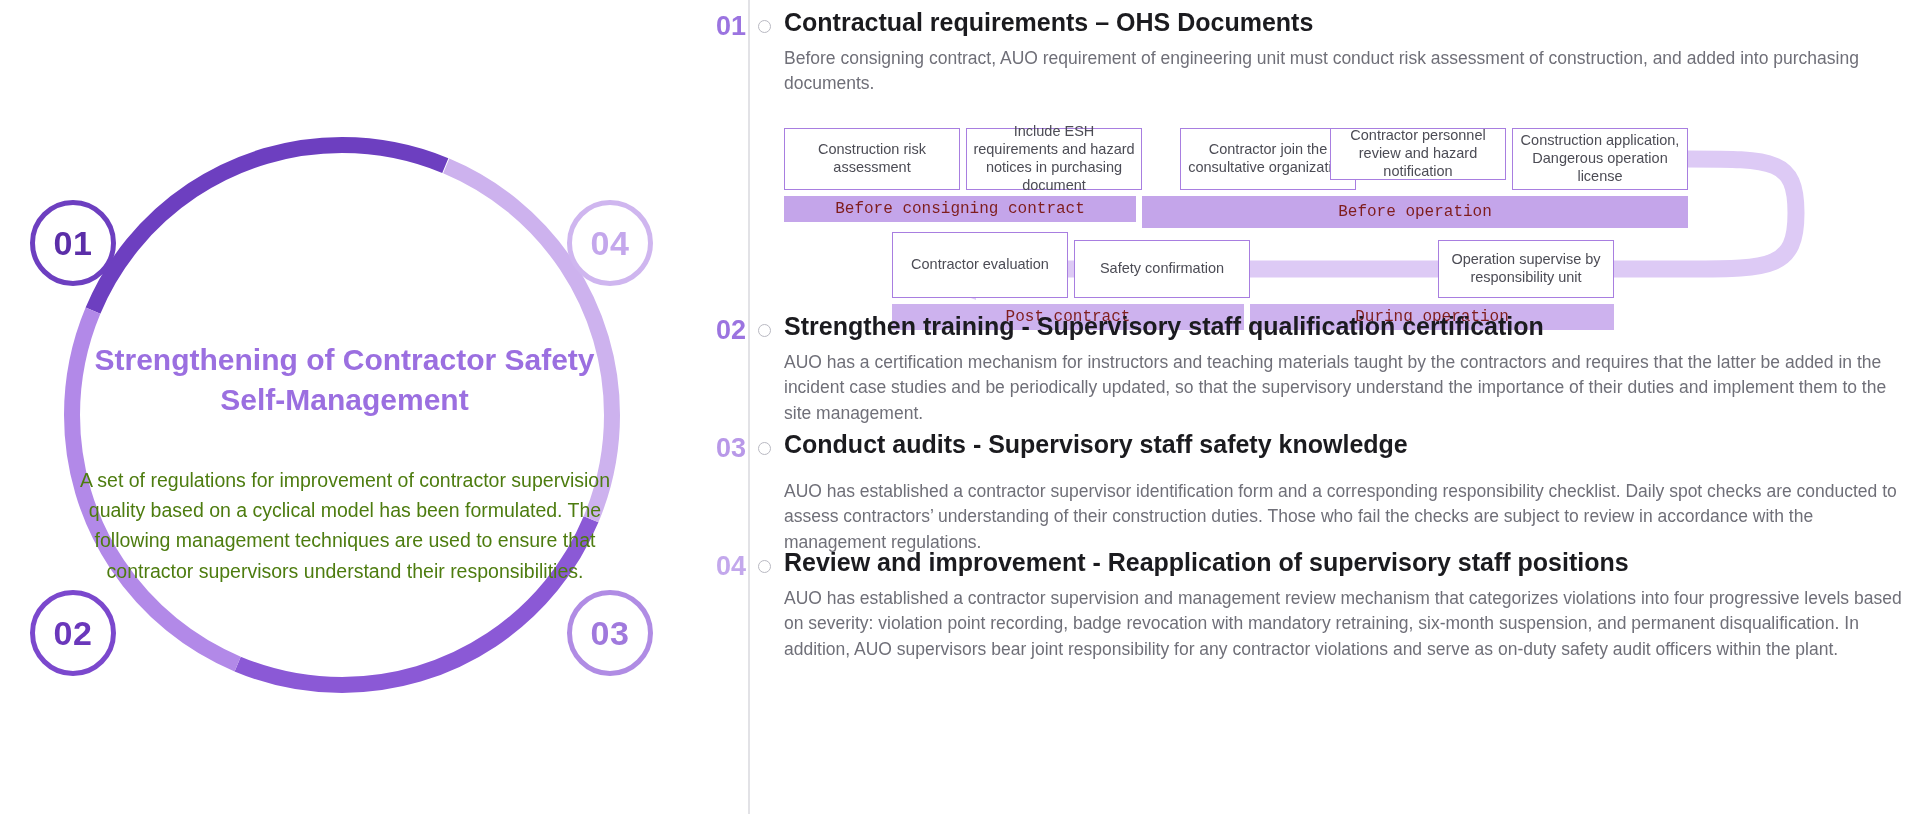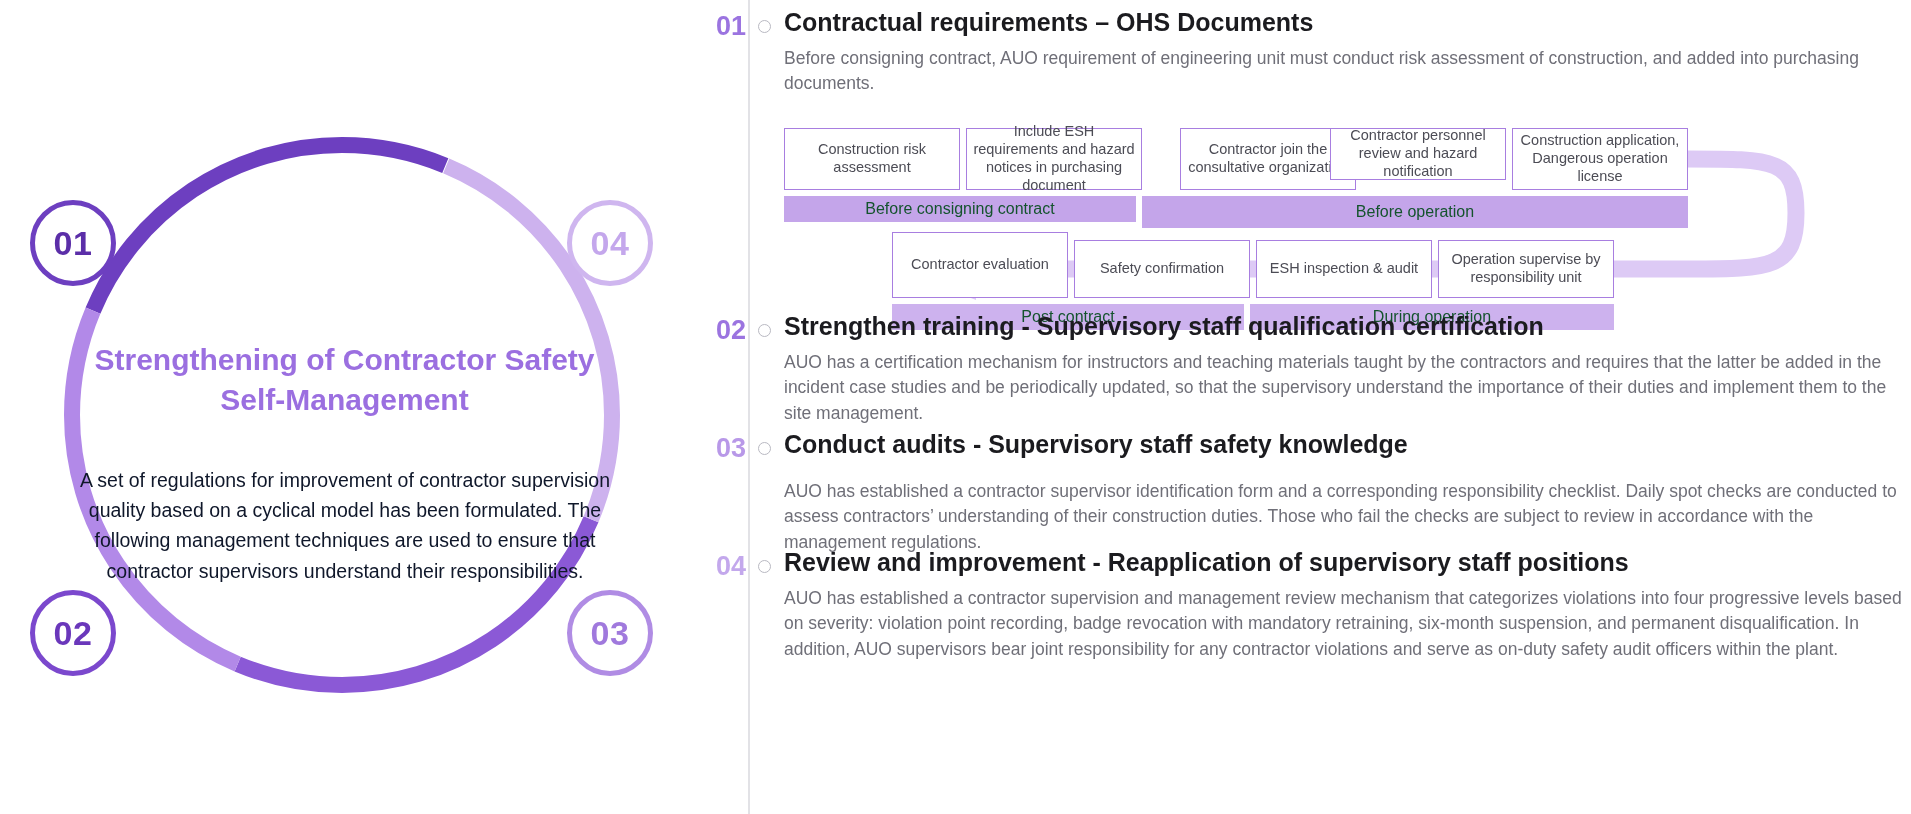--- a/index.html
+++ b/index.html
@@ -30,21 +30,21 @@
   #node-03 { left: 555px; top: 505px; border: 5px solid #b08ce4; color: #a079dd; }
   #node-04 { left: 555px; top: 115px; border: 5px solid #cfb6ef; color: #c4a7ec; }
 
   #circle-title {
     position: absolute; left: 55px; top: 255px; width: 555px;
     text-align: center; color: #9b6fe0; font-size: 30px; font-weight: 700;
     line-height: 1.32;
   }
   #circle-body {
     position: absolute; left: 48px; top: 380px; width: 570px;
-    text-align: center; color: #0f172a; font-size: 19.5px; line-height: 1.55;
+    text-align: center; color: #4d7c0f; font-size: 19.5px; line-height: 1.55;
   }
 
   
   #divider {
     position: absolute; left: 748px; top: 0; width: 1.5px; height: 814px;
     background: #e2e2e6;
   }
 
   
   #right-panel { position: absolute; left: 690px; top: 0; width: 1221px; height: 814px; }
@@ -91,22 +91,22 @@
   #flow { position: absolute; left: 94px; top: 120px; width: 1130px; height: 180px; }
   #flow svg.loop { position: absolute; left: 0; top: 0; }
 
   .fbox {
     position: absolute; border: 1.6px solid #a87ee0; background: #ffffff;
     color: #4c4c55; font-size: 14.5px; line-height: 1.24;
     display: flex; align-items: center; justify-content: center; text-align: center;
     padding: 2px 6px;
   }
   .fbar {
-    position: absolute; background: #c4a5ea; color: #14532d;
-    font-size: 16px; display: flex; align-items: center; justify-content: center;
+    position: absolute; background: #c4a5ea; color: #7f1d1d;
+    font-size: 16px; display: flex; align-items: center; justify-content: center; font-family: Liberation Mono, monospace;
   }
   .fbar.lilac { background: #cdb2ee; }
 
   
   #b1 { left: 0px;   top: 0px;  width: 176px; height: 62px; }
   #b2 { left: 182px; top: 0px;  width: 176px; height: 62px; }
   #b3 { left: 364px; top: 0px;  width: 176px; height: 62px; margin-left: 32px; }
   #b4 { left: 546px; top: 0px;  width: 176px; height: 52px; }
   #b5 { left: 728px; top: 0px;  width: 176px; height: 62px; }
   #bar1 { left: 0px;   top: 68px; width: 352px; height: 26px; }
@@ -174,21 +174,20 @@
         <div class="fbox" id="b2">Include ESH requirements and hazard notices in purchasing document</div>
         <div class="fbox" id="b3">Contractor join the consultative organization</div>
         <div class="fbox" id="b4">Contractor personnel review and hazard notification</div>
         <div class="fbox" id="b5">Construction application, Dangerous operation license</div>
 
         <div class="fbar" id="bar1">Before consigning contract</div>
         <div class="fbar" id="bar2">Before operation</div>
 
         <div class="fbox" id="b6">Contractor evaluation</div>
         <div class="fbox" id="b7">Safety confirmation</div>
-        <div class="fbox" id="b8">ESH inspection &amp; audit</div>
         <div class="fbox" id="b9">Operation supervise by responsibility unit</div>
 
         <div class="fbar lilac" id="bar3">Post contract</div>
         <div class="fbar lilac" id="bar4">During operation</div>
       </div>
     </div>
 
     <div class="section" id="sec2">
       <div class="sec-num">02</div>
       <div class="sec-dot"></div>

